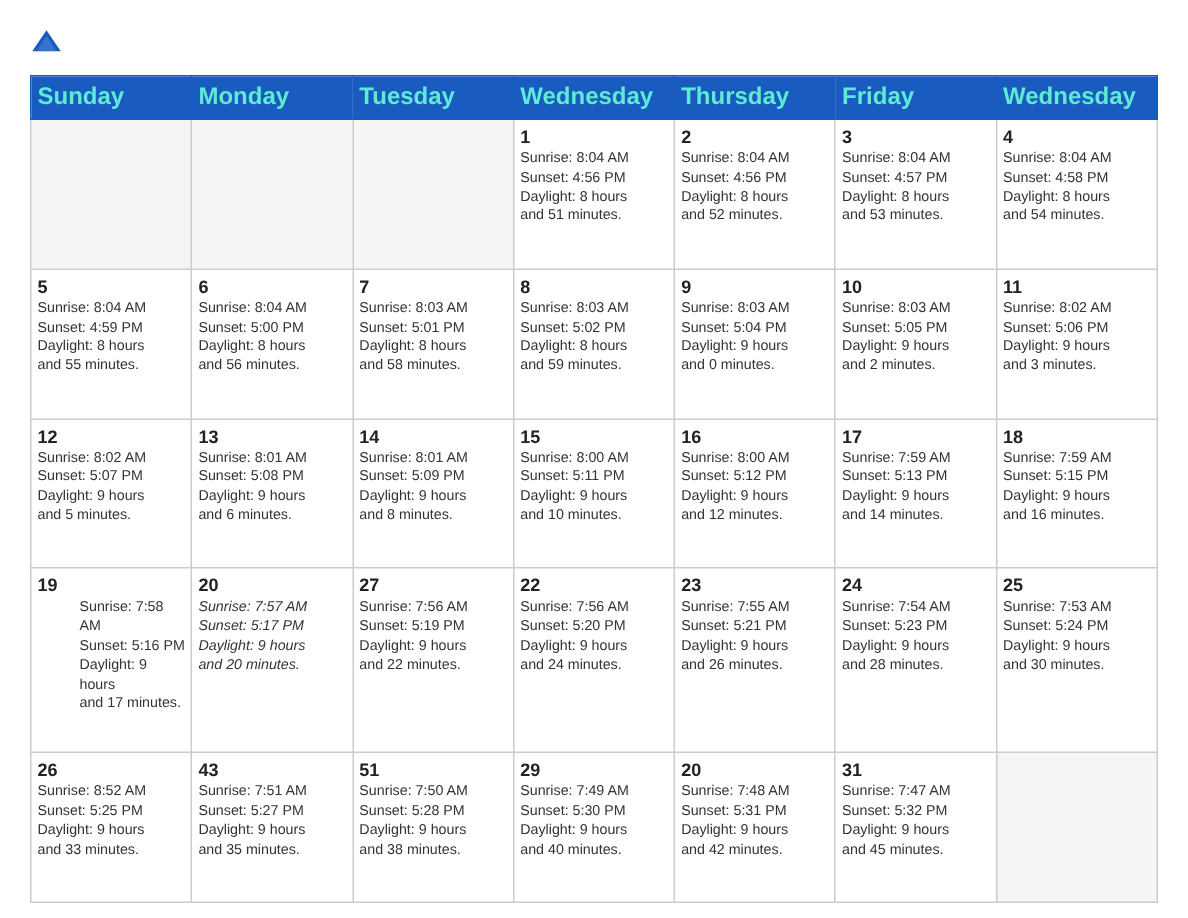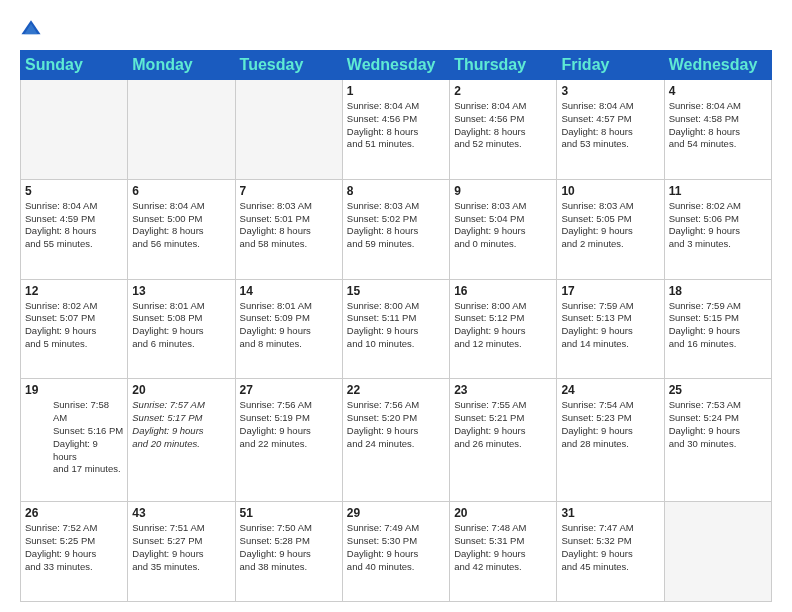--- a/index.html
+++ b/index.html
@@ -308,21 +308,21 @@
             <div class="day-num">25</div>
             <div class="day-detail" style="white-space: pre-line;">Sunrise: 7:53 AM
 Sunset: 5:24 PM
 Daylight: 9 hours
 and 30 minutes.</div>
           </td>
         </tr>
         <tr>
           <td>
             <div class="day-num">26</div>
-            <div class="day-detail" style="white-space: pre-line;">Sunrise: 7:52 AM
+            <div class="day-detail" style="white-space: pre-line;">Sunrise: 8:52 AM
 Sunset: 5:25 PM
 Daylight: 9 hours
 and 33 minutes.</div>
           </td>
           <td>
             <div class="day-num">43</div>
             <div class="day-detail" style="white-space: pre-line;">Sunrise: 7:51 AM
 Sunset: 5:27 PM
 Daylight: 9 hours
 and 35 minutes.</div>

